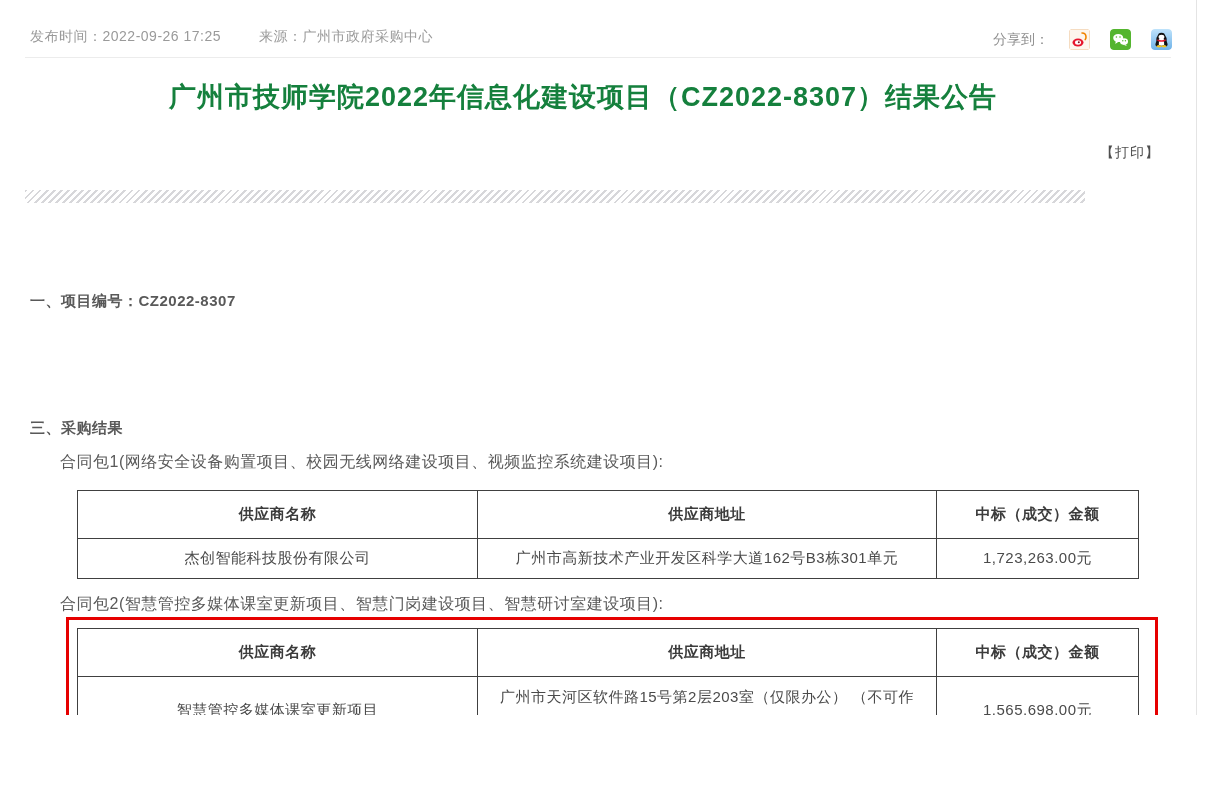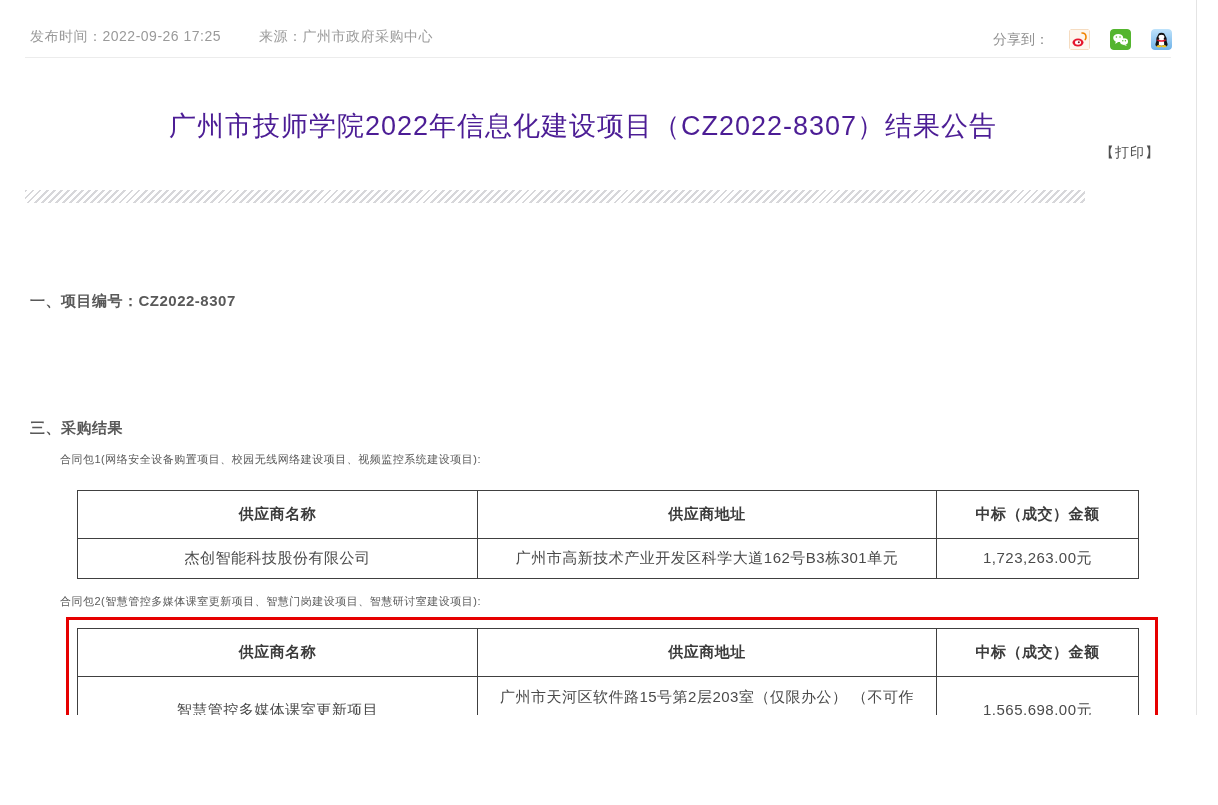--- a/index.html
+++ b/index.html
@@ -52,26 +52,26 @@
   .meta-separator {
     position: absolute;
     left: 25px; top: 57px;
     width: 1146px; height: 1px;
     background: #ececec;
   }
 
   
   .doc-title {
     position: absolute;
-    left: 0; top: 108px;
+    left: 0; top: 79px;
     width: 1166px;
     text-align: center;
     font-size: 27px;
-    font-weight: normal;
-    color: #4c1d95;
+    font-weight: bold;
+    color: #15803d;
     letter-spacing: 1px;
   }
   .print-btn {
     position: absolute;
     top: 144px; right: 58px;
     font-size: 14px;
     color: #4f4f4f;
     cursor: pointer;
     letter-spacing: 1px;
   }
@@ -99,21 +99,21 @@
     white-space: nowrap;
   }
   .s1 { top: 292px; }
   .s2 { top: 357px; }
   .s3 { top: 419px; }
   .s4 { top: 760px; }
 
   .lot-line {
     position: absolute;
     left: 60px;
-    font-size: 11px;
+    font-size: 16px;
     color: #595959;
     letter-spacing: 0.5px;
     white-space: nowrap;
   }
   .lot1 { top: 452px; }
   .lot2 { top: 594px; }
   .lot-bottom { top: 798px; }
 
   
   table.result-table {

